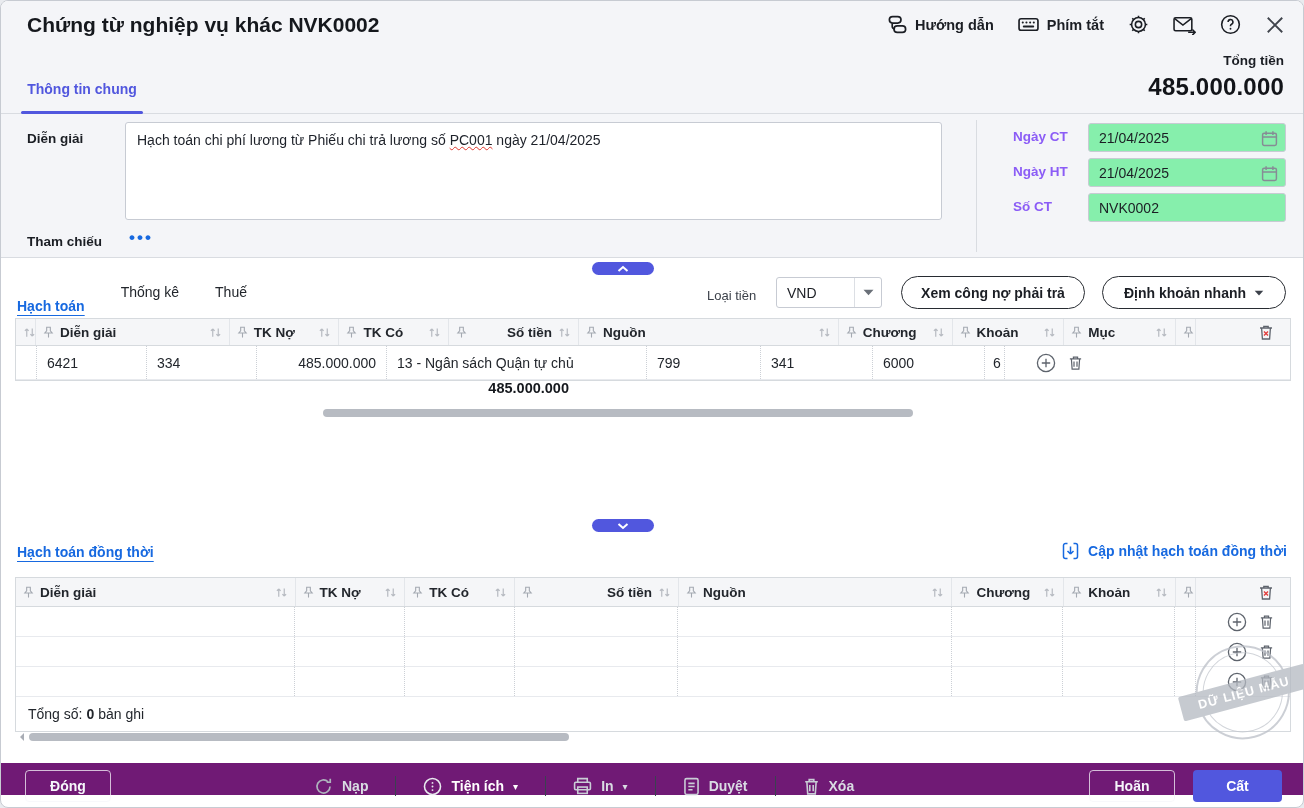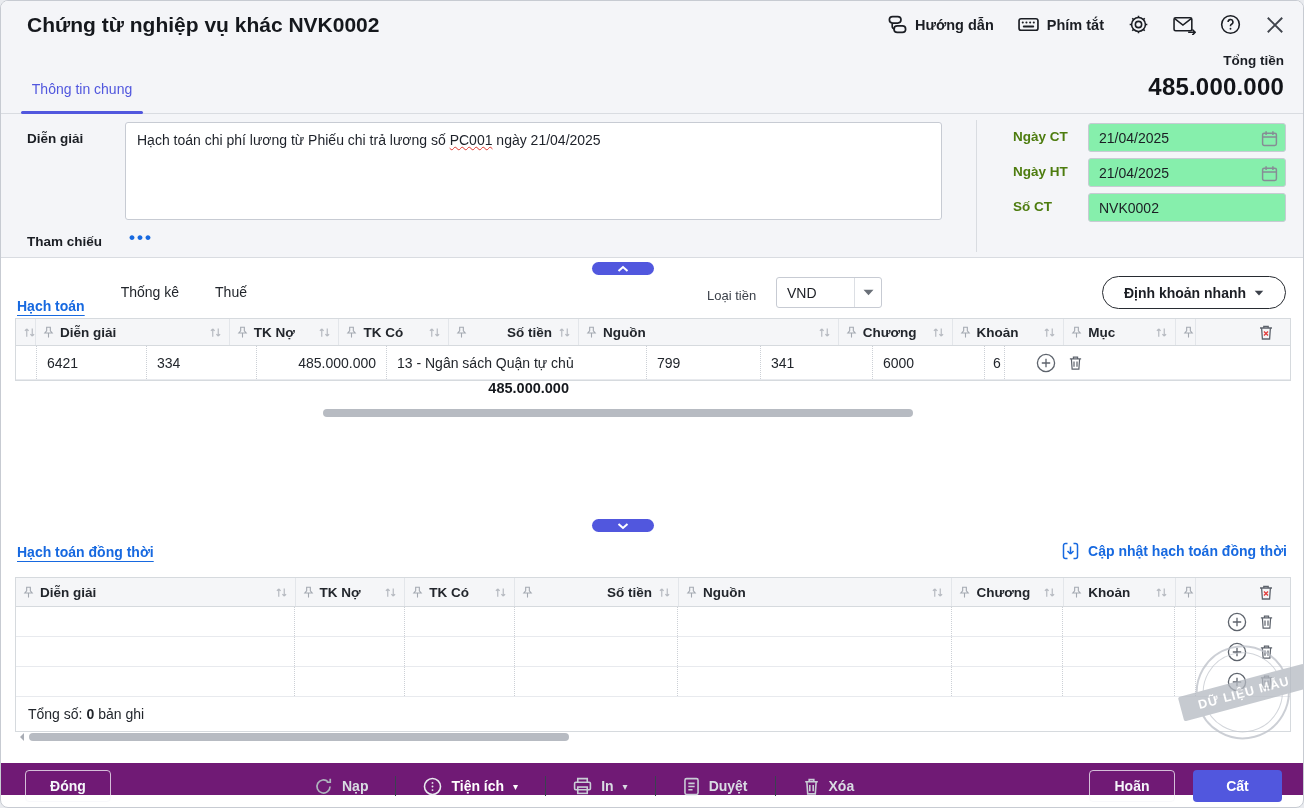--- a/index.html
+++ b/index.html
@@ -11,34 +11,34 @@
   
   .tophead{ position:absolute; left:0; top:0; width:100%; height:113px; background:#f4f5f8; border-bottom:1px solid #d9dce1; }
   .title{ position:absolute; left:26px; top:12px; font-size:21px; font-weight:700; color:#15181d; }
   .hd-icons{ position:absolute; right:18px; top:13px; display:flex; align-items:center; gap:24px; }
   .hd-item{ display:flex; align-items:center; gap:8px; cursor:pointer; }
   .hd-item span{ font-size:14.5px; font-weight:700; color:#1b1e24; }
   .ic-blue{ color:#1769e0; }
   .ic-gray{ color:#5d636c; }
   .total-label{ position:absolute; right:19px; top:52px; font-size:13.5px; font-weight:600; color:#1b1e24; }
   .total-value{ position:absolute; right:19px; top:72px; font-size:24px; font-weight:700; color:#121419; letter-spacing:.2px;}
-  .tab-general{ position:absolute; left:20px; top:80px; width:122px; text-align:center; font-size:14px; font-weight:400; color:#5157de; cursor:pointer;}
+  .tab-general{ position:absolute; left:20px; top:80px; width:122px; text-align:center; font-size:14px; font-weight:700; color:#5157de; cursor:pointer;}
   .tab-underline{ position:absolute; left:20px; top:110px; width:122px; height:3px; background:#5157de; border-radius:2px;}
 
   
   .formsec{ position:absolute; left:0; top:113px; width:100%; height:144px; background:#f4f5f8; border-bottom:1px solid #d9dce1;}
   .lbl{ font-size:13.5px; font-weight:700; color:#1b1e24; }
   .lbl-diengiai{ position:absolute; left:26px; top:17px; }
   .textarea{ position:absolute; left:124px; top:8px; width:817px; height:98px; background:#fff; border:1px solid #c7cbd3;
              border-radius:3px; padding:8px 11px; font-size:14px; color:#1d2129; line-height:1.4; cursor:text;}
   .squiggle{ text-decoration:underline wavy #e0362c 1px; text-decoration-skip-ink:none; }
   .lbl-thamchieu{ position:absolute; left:26px; top:120px; }
   .ref-dots{ position:absolute; left:128px; top:114px; color:#1769e0; font-size:17px; font-weight:700; letter-spacing:2px; cursor:pointer;}
   .v-divider{ position:absolute; left:975px; top:6px; width:1px; height:132px; background:#d9dce1; }
-  .fld-lbl{ position:absolute; left:1012px; font-size:13.5px; font-weight:700; color:#4d7c0f;}
+  .fld-lbl{ position:absolute; left:1012px; font-size:13.5px; font-weight:700; color:#8b5cf6;}
   .fld{ position:absolute; left:1087px; width:198px; height:29px; background:#86efac; border:1px solid #c7cbd3; border-radius:3px; }
   .fld input{ width:100%; height:100%; border:none; outline:none; background:transparent; padding:0 30px 0 10px;
               font-size:14px; color:#1b1e24; font-family:inherit; }
   .fld input.noicon{ padding-right:10px; }
   .fld .cal{ position:absolute; right:7px; top:6px; color:#868c95; cursor:pointer;}
 
   
   .pill{ position:absolute; left:591px; width:62px; height:13px; background:#5157de; border-radius:7px;
          display:flex; align-items:center; justify-content:center; cursor:pointer; z-index:5;}
   .pill1{ top:261px; } .pill2{ top:518px; }
@@ -238,20 +238,21 @@
   <div class="currency-lbl">Loại tiền</div>
   <div class="select">
     <span class="val">VND</span>
     <span class="sep"></span>
     <span class="car">
       <svg width="11" height="7" viewBox="0 0 11 7" fill="#6a7078">
           <path d="M0.5 0.8h10L5.5 6.3z"></path>
         </svg>
     </span>
   </div>
+  <div class="pillbtn btn-debt">Xem công nợ phải trả</div>
   <div class="pillbtn btn-quick">
     <span>Định khoản nhanh</span>
     <span>
       <svg width="10" height="6" viewBox="0 0 11 7" fill="#3c414a">
           <path d="M0.5 0.8h10L5.5 6.3z"></path>
         </svg>
     </span>
   </div>
 
   <div class="grid t1" id="grid1">

